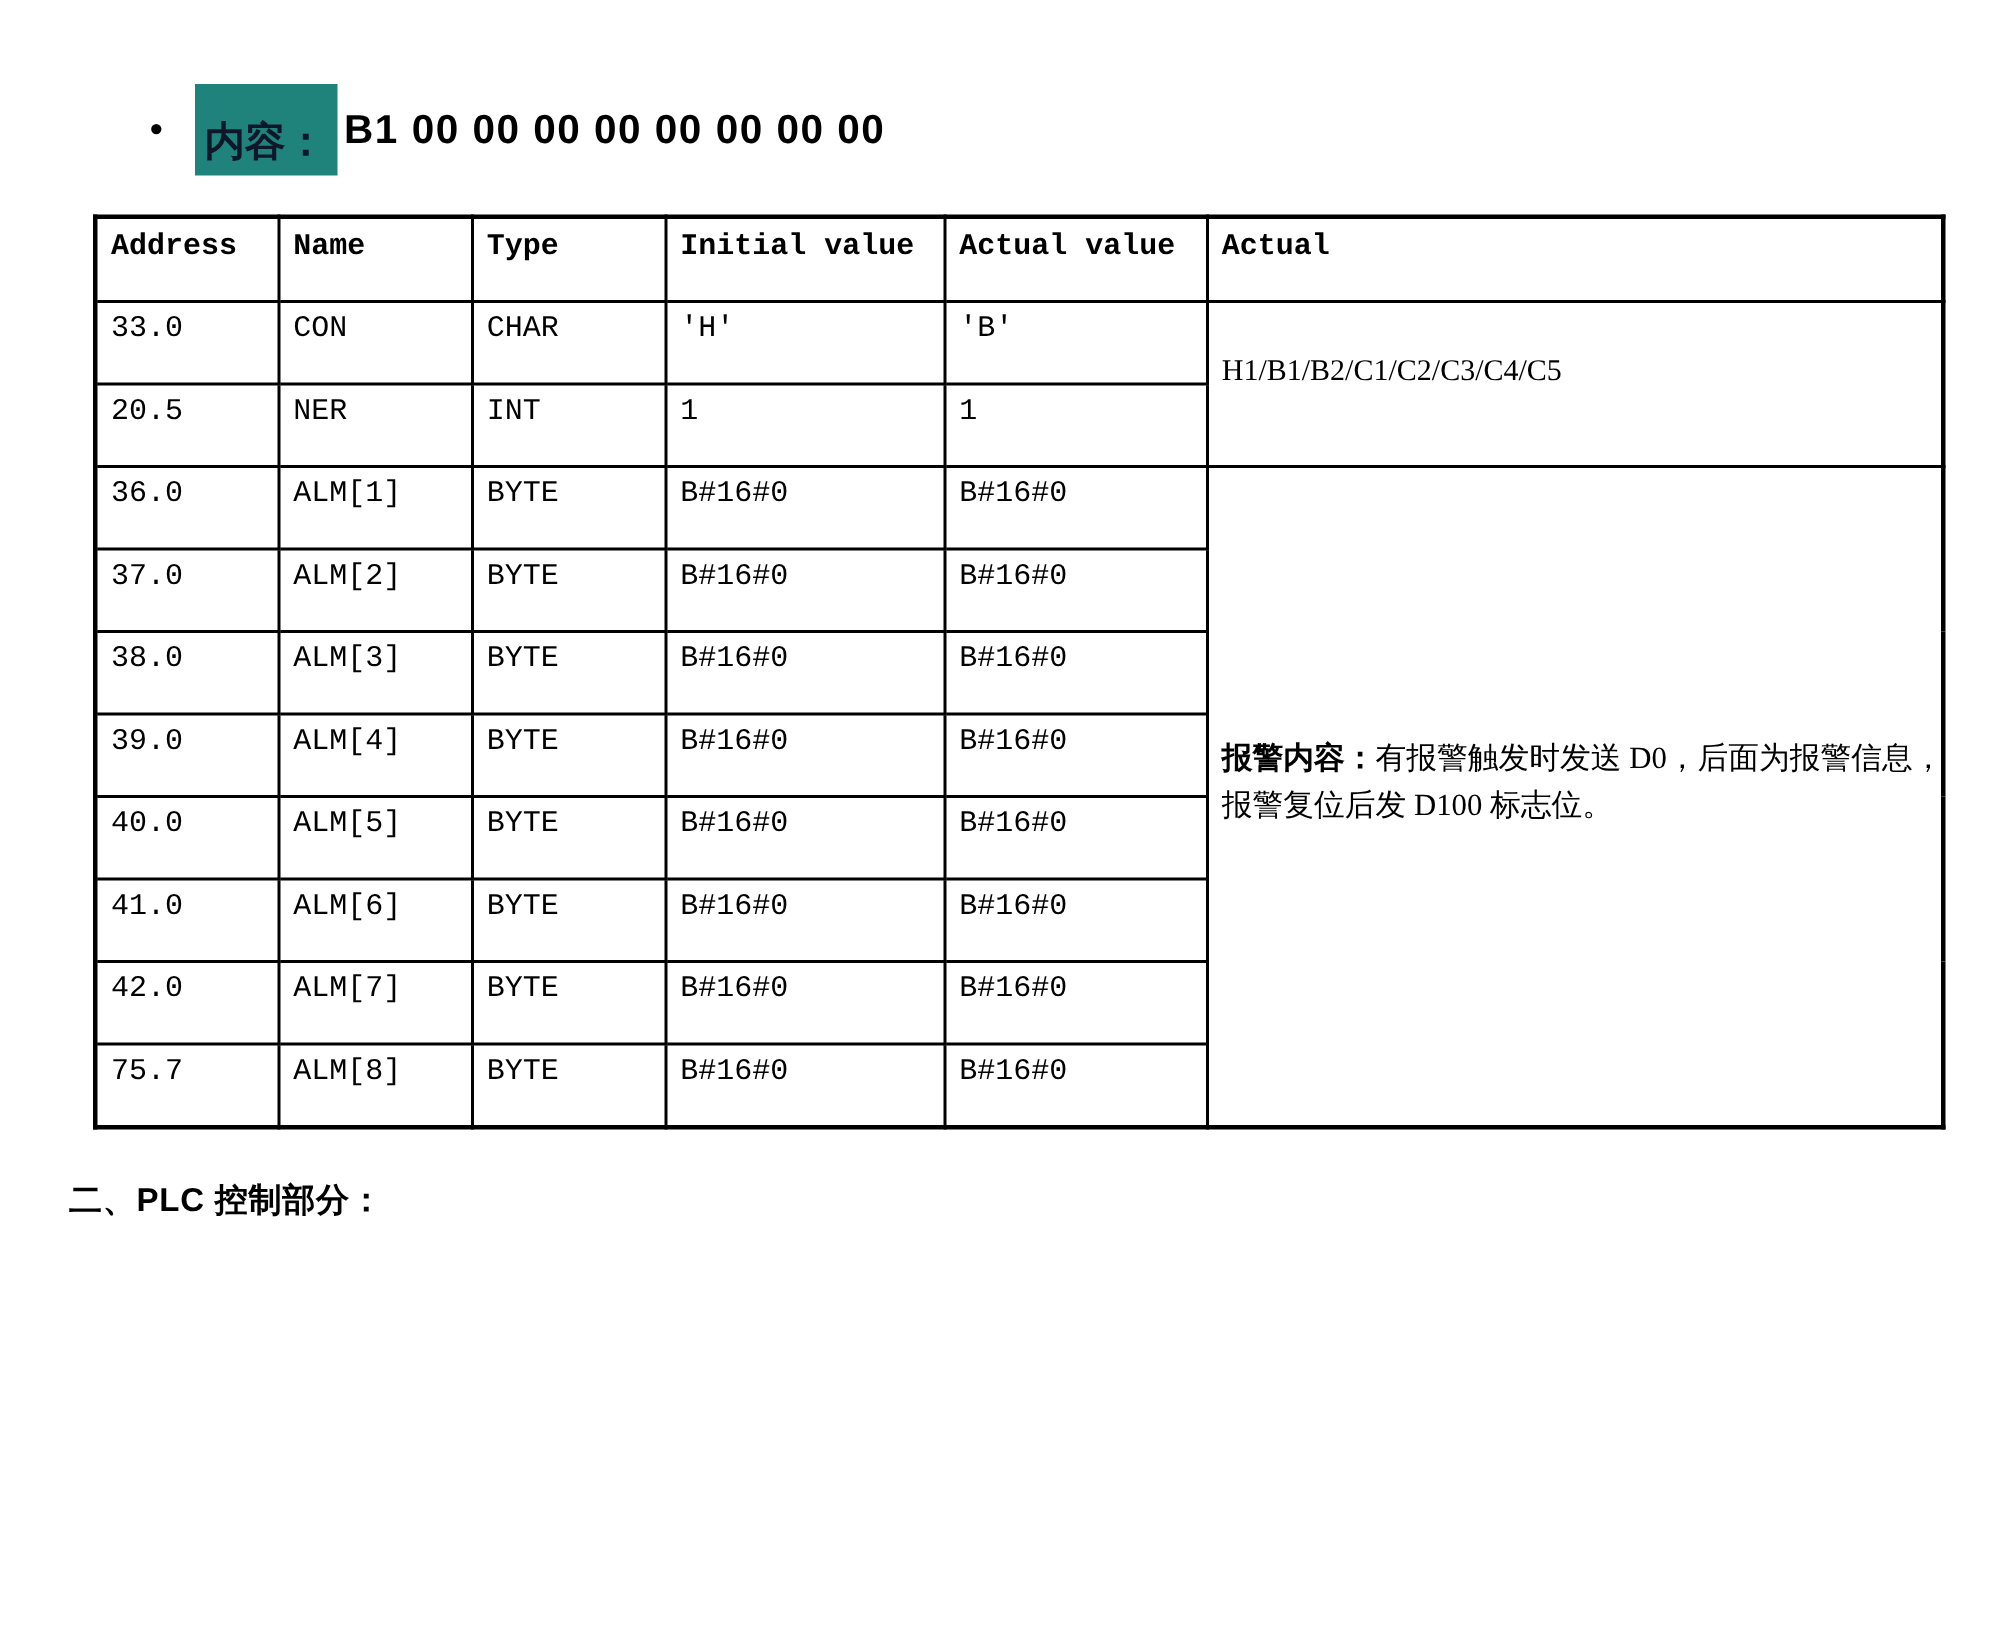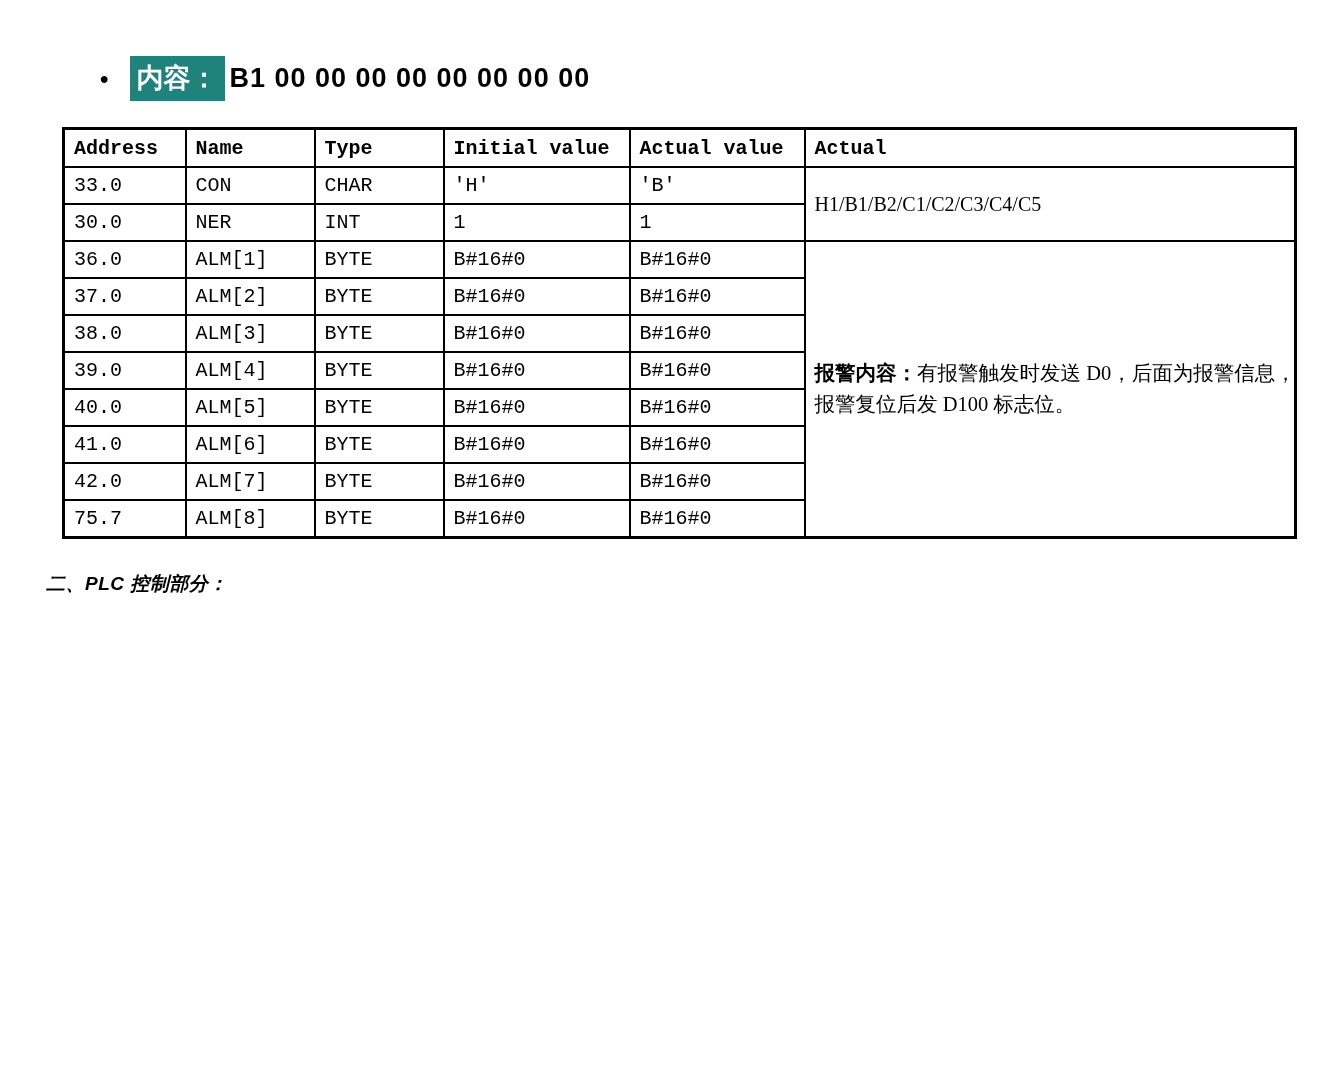--- a/index.html
+++ b/index.html
@@ -22,22 +22,22 @@
     font-weight:bold;
     font-size:27px;
   }
   .bullet-marker{
     font-size:24px;
     margin-right:22px;
     line-height:1;
   }
   .hl-label{
     background:#1F837C;
-    color:#ffffff;
-    padding:4px 8px 5px 6px;
+    color:#0f172a;
+    padding:20px 8px 5px 6px;
     font-weight:bold;
   }
   .bullet-value{
     margin-left:4px;
     letter-spacing:1px;
     white-space:pre;
   }
   
   .red-notes{
     margin:7px 0 0 96px;
@@ -51,21 +51,21 @@
   table.var-table{
     margin:26px 0 0 22px;
     width:1235px;
     border-collapse:collapse;
     table-layout:fixed;
     font-family:"Liberation Mono","DejaVu Sans Mono",monospace;
     font-size:20px;
   }
   table.var-table th, table.var-table td{
     border:2px solid #000;
-    padding:2px 6px 2px 9px;
+    padding:2px 6px 20px 9px;
     vertical-align:middle;
     overflow:hidden;
     white-space:nowrap;
   }
   table.var-table{border:3px solid #000;}
   table.var-table th{
     text-align:left;
     font-weight:bold;
     height:32px;
   }
@@ -74,24 +74,23 @@
     font-family:"Liberation Serif","DejaVu Serif",serif;
     white-space:normal;
     padding-left:14px;
   }
   td.c1{font-size:20px;}
   td.c2{font-size:20.5px;line-height:31px;}
   .cb{font-weight:bold;}
   
   .section-heading{
     margin:32px 0 0 6px;
-    font-size:19px;
+    font-size:22px;
     font-weight:bold;
     letter-spacing:0.5px;
-    font-style:italic;
   }
 </style>
 </head>
 <body>
 
 <div class="page">
 
   <div class="bullet-line">
     <span class="bullet-marker">•</span>
     <span class="hl-label">内容：</span>
@@ -121,21 +120,21 @@
     <tbody id="tbody">
         <tr>
           <td>33.0</td>
           <td>CON</td>
           <td>CHAR</td>
           <td>'H'</td>
           <td>'B'</td>
           <td rowspan="2" class="comment-cell c1">H1/B1/B2/C1/C2/C3/C4/C5</td>
         </tr>
         <tr>
-          <td>30.0</td>
+          <td>20.5</td>
           <td>NER</td>
           <td>INT</td>
           <td>1</td>
           <td>1</td>
         </tr>
         <tr>
           <td>36.0</td>
           <td>ALM[1]</td>
           <td>BYTE</td>
           <td>B#16#0</td>

